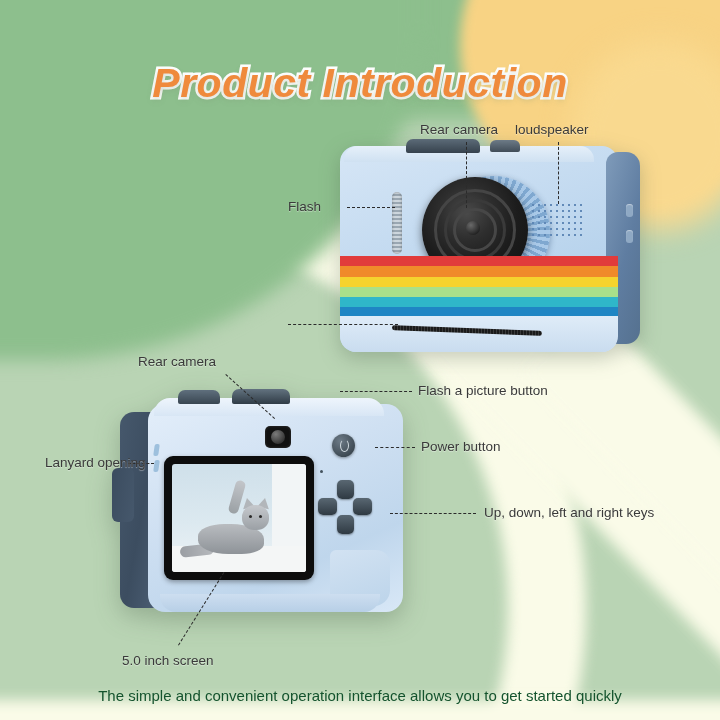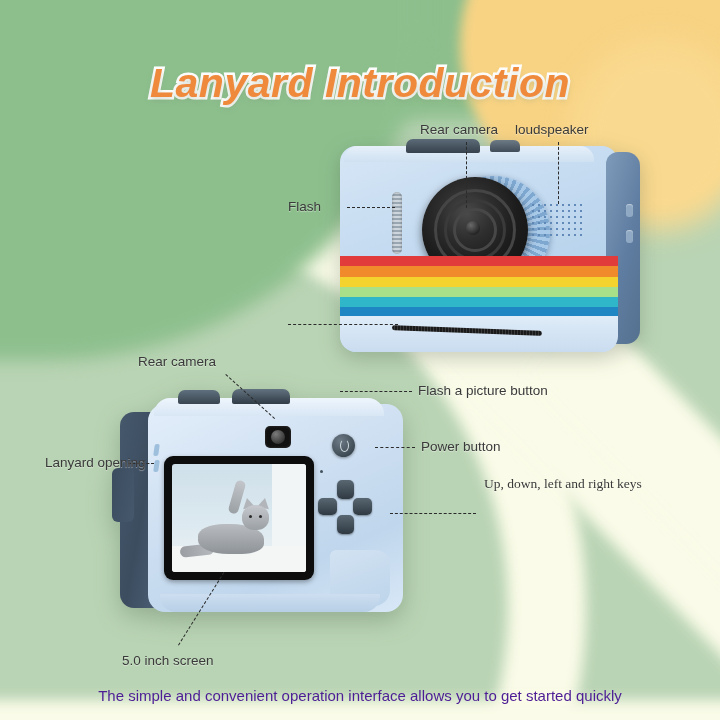--- a/index.html
+++ b/index.html
@@ -202,21 +202,21 @@
     position:absolute;left:210px;top:152px;width:60px;height:56px;border-radius:6px 14px 16px 8px;
     background:linear-gradient(160deg,#d2e2f2,#bcd4ea);
   }
   .cb-bottom{
     position:absolute;left:40px;top:196px;width:220px;height:18px;border-radius:0 0 16px 16px;
     background:linear-gradient(180deg,#cddef0,#b7cfe6);
   }
 
   #caption{
     position:absolute;left:0;right:0;bottom:16px;text-align:center;
-    font-size:15px;color:#4c1d95;z-index:8;
+    font-size:15px;color:#14532d;z-index:8;
   }
 </style>
 </head>
 <body>
 
 <div id="stage">
 
   <div class="bg-layer">
     <div class="bg-green-soft" style="left:-60px;top:120px;width:900px;height:700px;background:#b9d4b4;"></div>
 
@@ -226,21 +226,21 @@
     <div class="bg-cream-band" style="left:330px;top:470px;width:640px;height:92px;transform:rotate(46deg);"></div>
     <div class="bg-cream-band" style="left:460px;top:520px;width:640px;height:96px;transform:rotate(46deg);"></div>
     <div class="bg-cream-band" style="left:-40px;top:700px;width:900px;height:70px;"></div>
 
     <div class="bg-yellow-blob"></div>
     <div class="bg-yellow-blob2"></div>
 
     <div class="bg-green-soft" style="left:-200px;top:-200px;width:620px;height:560px;border-radius:0 0 60% 0;background:#8dbf8d;"></div>
   </div>
 
-  <div id="title">Lanyard Introduction</div>
+  <div id="title">Product Introduction</div>
 
   <div id="cam-top">
     <div class="ct-body"></div>
     <div class="ct-side">
       <div class="ct-side-btn" style="top:52px;"></div>
       <div class="ct-side-btn" style="top:78px;"></div>
     </div>
     <div class="ct-topedge"></div>
     <div class="ct-notch"></div>
     <div class="ct-notch2"></div>
@@ -323,18 +323,18 @@
   <div class="lead h" style="left:128px;top:463px;width:26px;"></div>
   <div class="lead diag" style="left:178px;top:645px;width:86px;transform:rotate(-58deg);"></div>
 
   <div class="label" style="left:420px;top:122px;">Rear camera</div>
   <div class="label" style="left:515px;top:122px;">loudspeaker</div>
   <div class="label" style="left:288px;top:199px;">Flash</div>
 
   <div class="label" style="left:138px;top:354px;">Rear camera</div>
   <div class="label" style="left:418px;top:383px;">Flash a picture button</div>
   <div class="label" style="left:421px;top:439px;">Power button</div>
-  <div class="label" style="left:484px;top:476px;font-family:Liberation Serif, serif;">Up, down, left and right keys</div>
+  <div class="label" style="left:484px;top:505px;">Up, down, left and right keys</div>
   <div class="label" style="left:32px;top:455px;margin-left:13px;">Lanyard opening</div>
   <div class="label" style="left:122px;top:653px;">5.0 inch screen</div>
 
   <div id="caption">The simple and convenient operation interface allows you to get started quickly</div>
 </div>
 
 </body></html>

